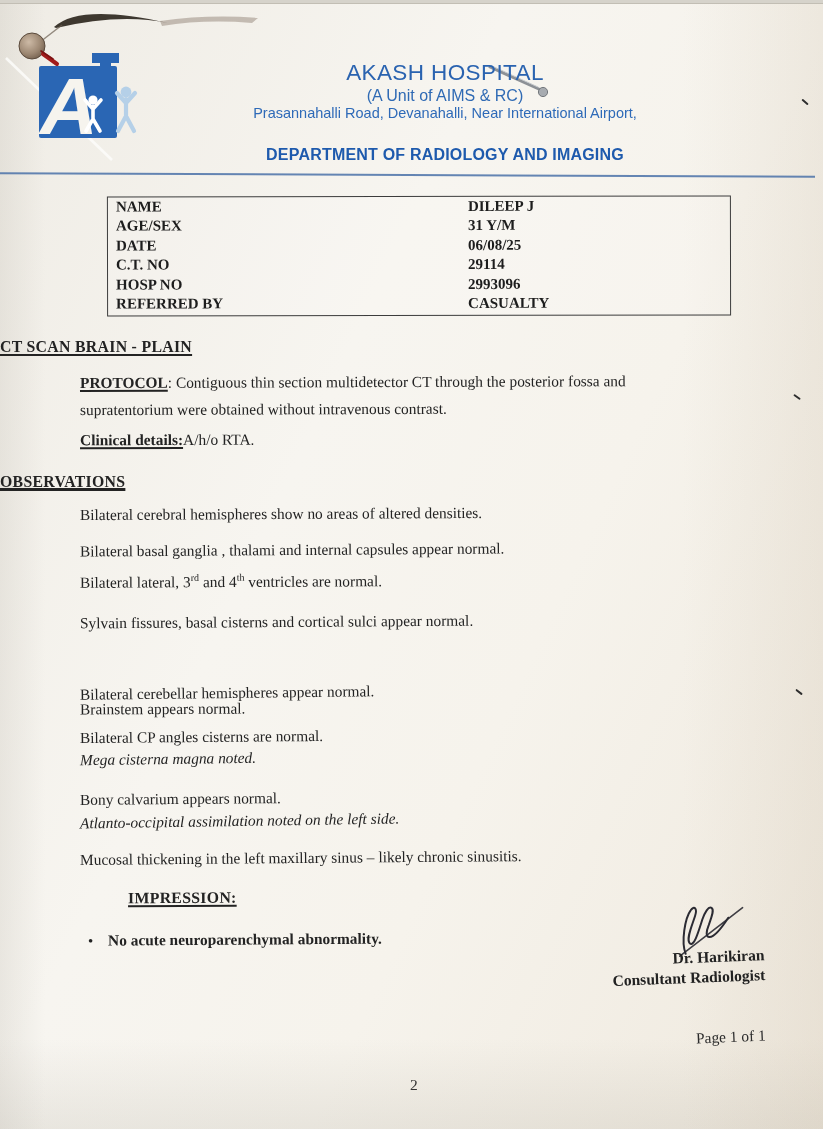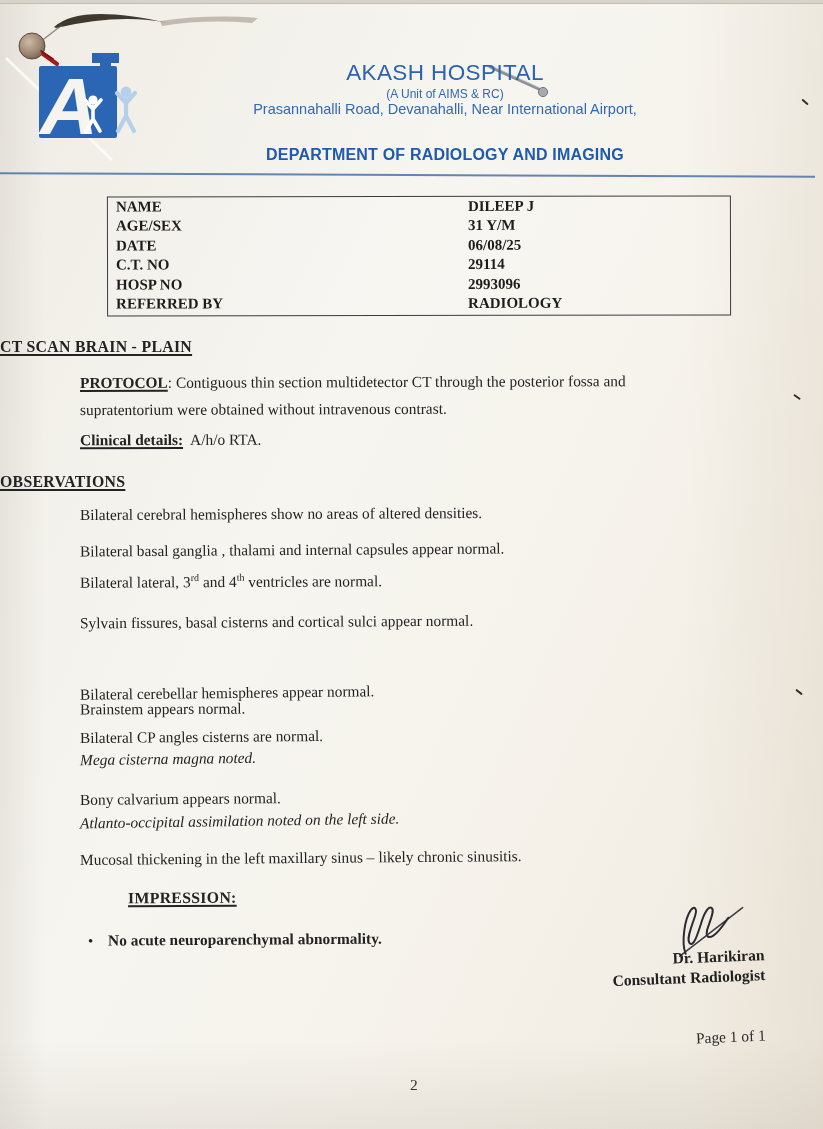--- a/index.html
+++ b/index.html
@@ -13,21 +13,21 @@
       linear-gradient(115deg,#efece5 0%,#f7f5f0 38%,#f6f3ec 62%,#efe9de 100%);
   }
   .abs{position:absolute;}
   .b{font-weight:bold;}
   .i{font-style:italic;}
   .u{text-decoration:underline;text-decoration-thickness:1.5px;text-underline-offset:2px;}
   .sans{font-family:"Liberation Sans", sans-serif;}
   
   .hdr{left:70px;top:60px;width:750px;text-align:center;line-height:1.18;}
   .hosp-name{font-size:22.5px;font-weight:normal;color:#2a63b0;letter-spacing:.4px;}
-  .unit{font-size:12px;color:#2f6ab4;}
+  .unit{font-size:16px;color:#2f6ab4;}
   .addr{font-size:14.5px;color:#2e6ab8;text-align:center;}
   .dept{left:70px;top:146px;width:750px;text-align:center;font-size:16px;font-weight:bold;color:#1e5aad;letter-spacing:.2px;}
   .sep{left:0;top:174px;width:815px;height:2px;background:#4a71a8;opacity:.85;transform:rotate(.25deg);}
   
   .ptable{left:107px;top:196px;width:622px;height:118px;border:1.6px solid #3c3c3c;transform:rotate(-.1deg);background:rgba(255,255,255,0.12);}
   .prow{position:relative;height:19.4px;font-size:15px;font-weight:bold;color:#1d1d1d;}
   .plabel{position:absolute;left:8px;top:1px;white-space:nowrap;}
   .pvalue{position:absolute;left:360px;top:1px;white-space:nowrap;}
   
   .doc{font-size:15.4px;color:#232323;white-space:nowrap;}
@@ -116,38 +116,38 @@
     <div class="prow">
       <span class="plabel">C.T. NO</span>
       <span class="pvalue">29114</span>
     </div>
     <div class="prow">
       <span class="plabel">HOSP NO</span>
       <span class="pvalue">2993096</span>
     </div>
     <div class="prow">
       <span class="plabel">REFERRED BY</span>
-      <span class="pvalue">RADIOLOGY</span>
+      <span class="pvalue">CASUALTY</span>
     </div>
   </div>
 
   <div class="abs doc center" style="top:338px;">
     <span class="b u title">CT SCAN BRAIN - PLAIN</span>
   </div>
 
   <div class="abs doc para" style="left:80px;top:368px;transform:rotate(-.2deg);">
     <span class="b u">PROTOCOL</span><span>: Contiguous thin section multidetector CT through the posterior fossa and</span><br>
     <span>supratentorium were obtained without intravenous contrast.</span>
   </div>
 
   <div class="abs doc" style="left:80px;top:431px;transform:rotate(-.2deg);">
-    <span class="b u" style="margin-right:7px;">Clinical details:</span><span>A/h/o RTA.</span>
+    <span class="b u" style="">Clinical details:</span><span>A/h/o RTA.</span>
   </div>
 
-  <div class="abs doc center" style="top:473px;">
+  <div class="abs doc center" style="top:473px;text-decoration:underline;">
     <span class="b u title">OBSERVATIONS</span>
   </div>
 
   <div class="abs doc" style="left:80px;top:505px;transform:rotate(-.3deg);">Bilateral cerebral hemispheres show no areas of altered densities.</div>
   <div class="abs doc" style="left:80px;top:541px;transform:rotate(-.4deg);">Bilateral basal ganglia , thalami and internal capsules appear normal.</div>
   <div class="abs doc" style="left:80px;top:573px;transform:rotate(-.3deg);">
     <span>Bilateral lateral, 3</span><sup>rd</sup><span> and 4</span><sup>th</sup><span> ventricles are normal.</span>
   </div>
   <div class="abs doc" style="left:80px;top:613px;transform:rotate(-.4deg);">Sylvain fissures, basal cisterns and cortical sulci appear normal.</div>
   <div class="abs doc" style="left:80px;top:652px;transform:rotate(-.3deg);margin-top:48px;">Brainstem appears normal.</div>

